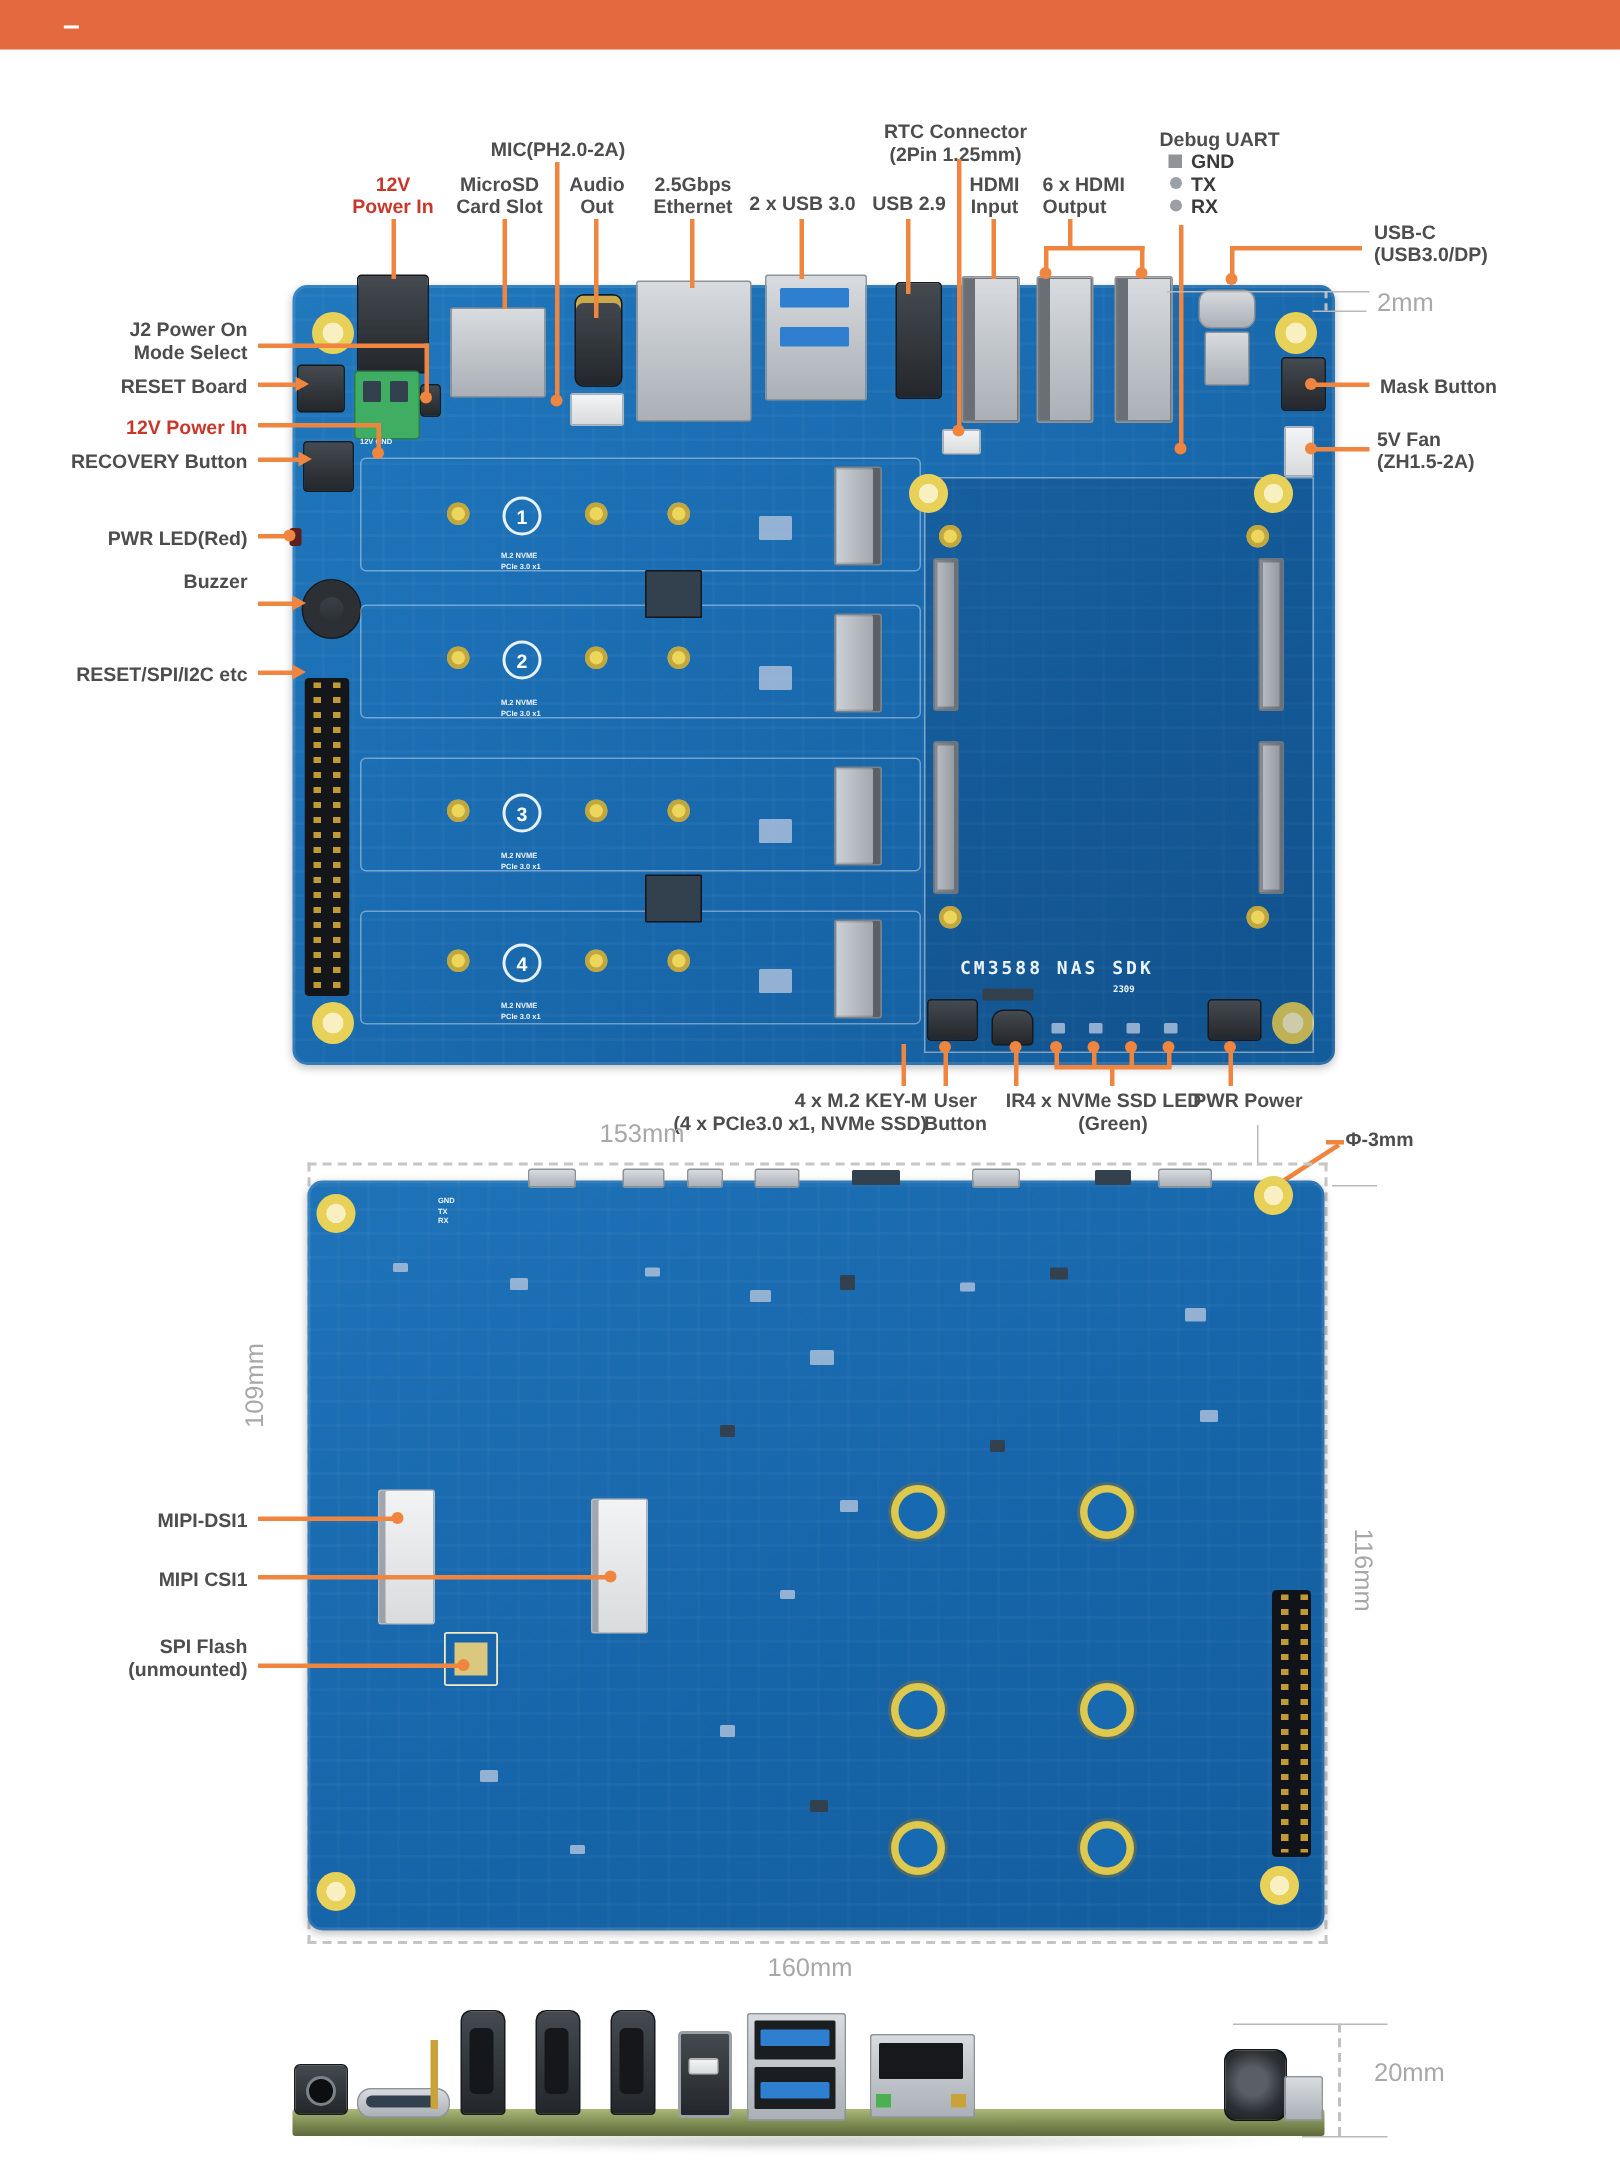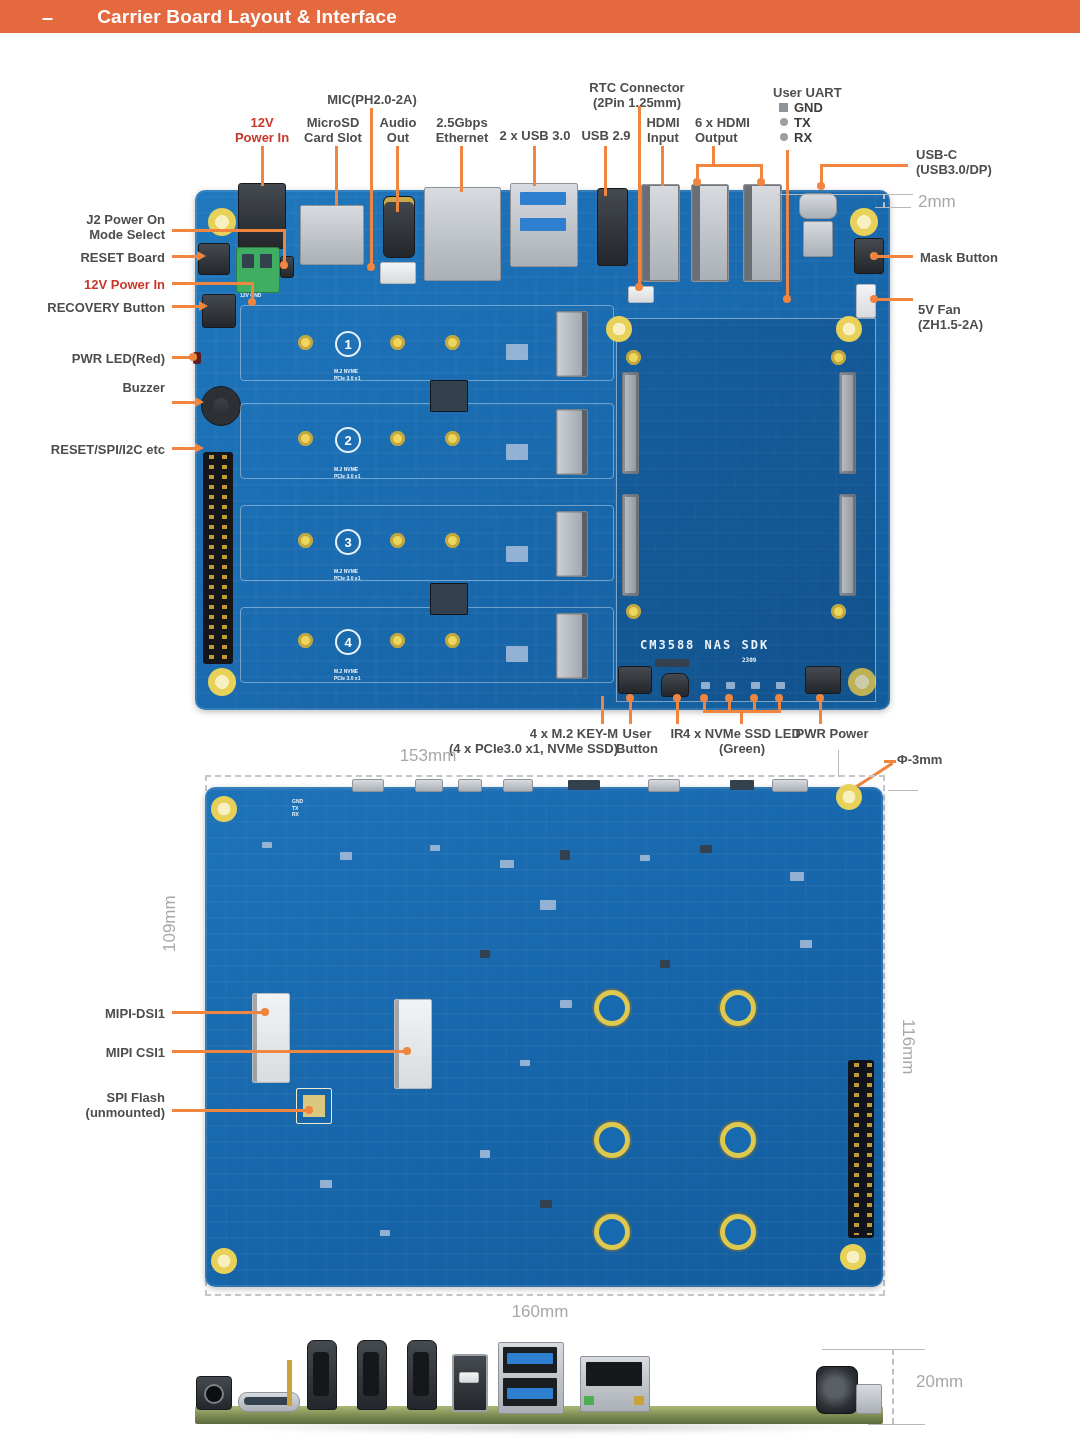--- a/index.html
+++ b/index.html
@@ -84,21 +84,20 @@
   .bullet-ci{position:absolute;width:8px;height:8px;border-radius:50%;background:#9aa0a5;}
   .dbg{font-weight:700;color:#3a3a3a;}
 </style>
 </head>
 <body>
 
 <div id="canvas">
 
   <div class="hdr">
     <span class="dash">–</span>
-    <span class="ttl">Carrier Board Layout &amp; Interface</span>
   </div>
 
   <div class="pcb" style="left:195px;top:190px;width:695px;height:520px;"></div>
 
   <div class="hole" style="left:208px;top:208px;width:28px;height:28px;"></div>
   <div class="hole" style="left:850px;top:208px;width:28px;height:28px;"></div>
   <div class="hole" style="left:208px;top:668px;width:28px;height:28px;"></div>
   <div class="hole" style="left:848px;top:668px;width:28px;height:28px;"></div>
 
   <div class="dark" style="left:238px;top:183px;width:46px;height:64px;"></div>
@@ -212,21 +211,21 @@
   <div class="lbl c" style="left:576px;top:128px;width:60px;">USB 2.9</div>
   <div class="lbl c" style="left:575px;top:80px;width:124px;">RTC Connector
 (2Pin 1.25mm)</div>
   <div class="lbl c" style="left:633px;top:115px;width:60px;">HDMI
 Input</div>
   <div class="lbl" style="left:695px;top:115px;">6 x HDMI
 Output</div>
   <div class="lbl" style="left:916px;top:147px;">USB-C
 (USB3.0/DP)</div>
 
-  <div class="lbl" style="left:773px;top:85px;">User UART</div>
+  <div class="lbl" style="left:773px;top:85px;">Debug UART</div>
   <div class="bullet-sq" style="left:779px;top:103px;"></div>
   <div class="lbl dbg" style="left:794px;top:100px;">GND</div>
   <div class="bullet-ci" style="left:780px;top:118px;"></div>
   <div class="lbl dbg" style="left:794px;top:115px;">TX</div>
   <div class="bullet-ci" style="left:780px;top:133px;"></div>
   <div class="lbl dbg" style="left:794px;top:130px;">RX</div>
 
   <div class="vl" style="left:261px;top:146px;height:40px;"></div>
   <div class="vl" style="left:335px;top:146px;height:60px;"></div>
   <div class="vl" style="left:370px;top:108px;height:158px;"></div>
@@ -275,21 +274,21 @@
   <div class="hl" style="left:172px;top:305px;width:28px;"></div>
   <div class="oa" style="left:199px;top:301px;"></div>
   <div class="hl" style="left:172px;top:356px;width:18px;"></div>
   <div class="od" style="left:189px;top:353px;"></div>
   <div class="hl" style="left:172px;top:401px;width:24px;"></div>
   <div class="oa" style="left:195px;top:397px;"></div>
   <div class="hl" style="left:172px;top:447px;width:24px;"></div>
   <div class="oa" style="left:195px;top:443px;"></div>
 
   <div class="lbl" style="left:920px;top:250px;">Mask Button</div>
-  <div class="lbl" style="left:918px;top:302px;">5V Fan
+  <div class="lbl" style="left:918px;top:285px;">5V Fan
 (ZH1.5-2A)</div>
   <div class="od" style="left:870px;top:252px;"></div>
   <div class="hl" style="left:877px;top:255px;width:36px;"></div>
   <div class="od" style="left:870px;top:295px;"></div>
   <div class="hl" style="left:877px;top:298px;width:36px;"></div>
 
   <div class="lbl ra" style="left:430px;top:726px;width:188px;">4 x M.2 KEY-M
 (4 x PCIe3.0 x1, NVMe SSD)</div>
   <div class="lbl c" style="left:607px;top:726px;width:60px;">User
 Button</div>

